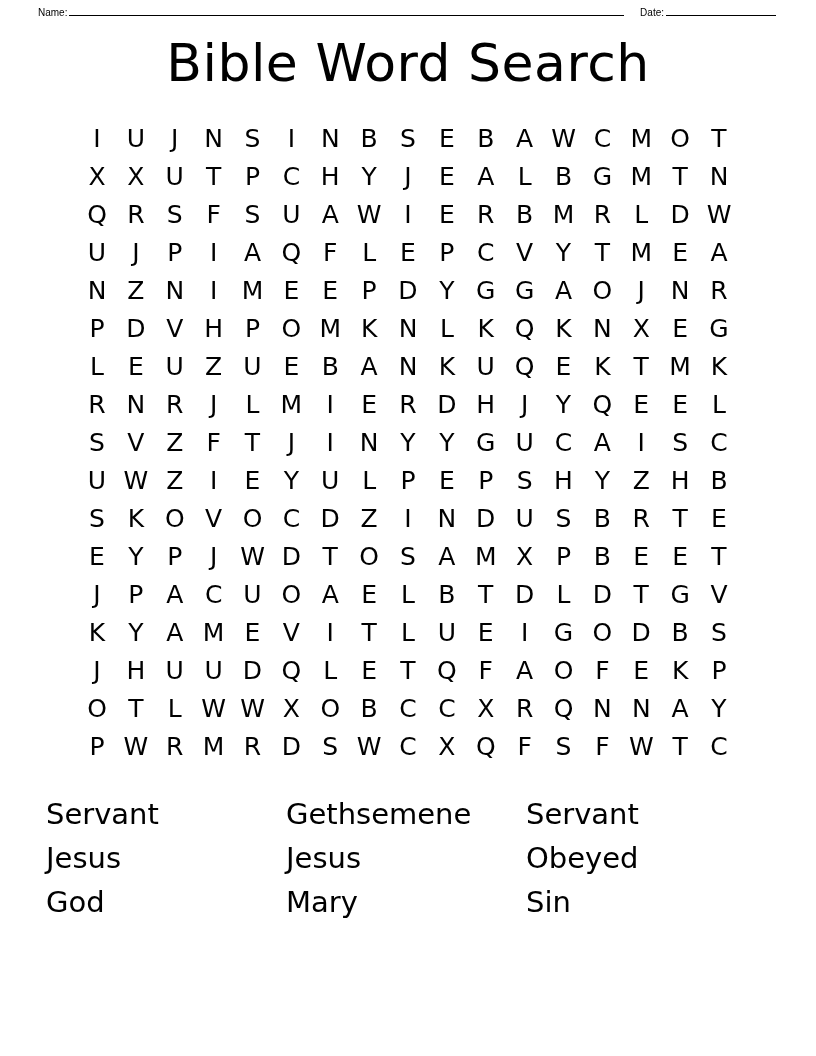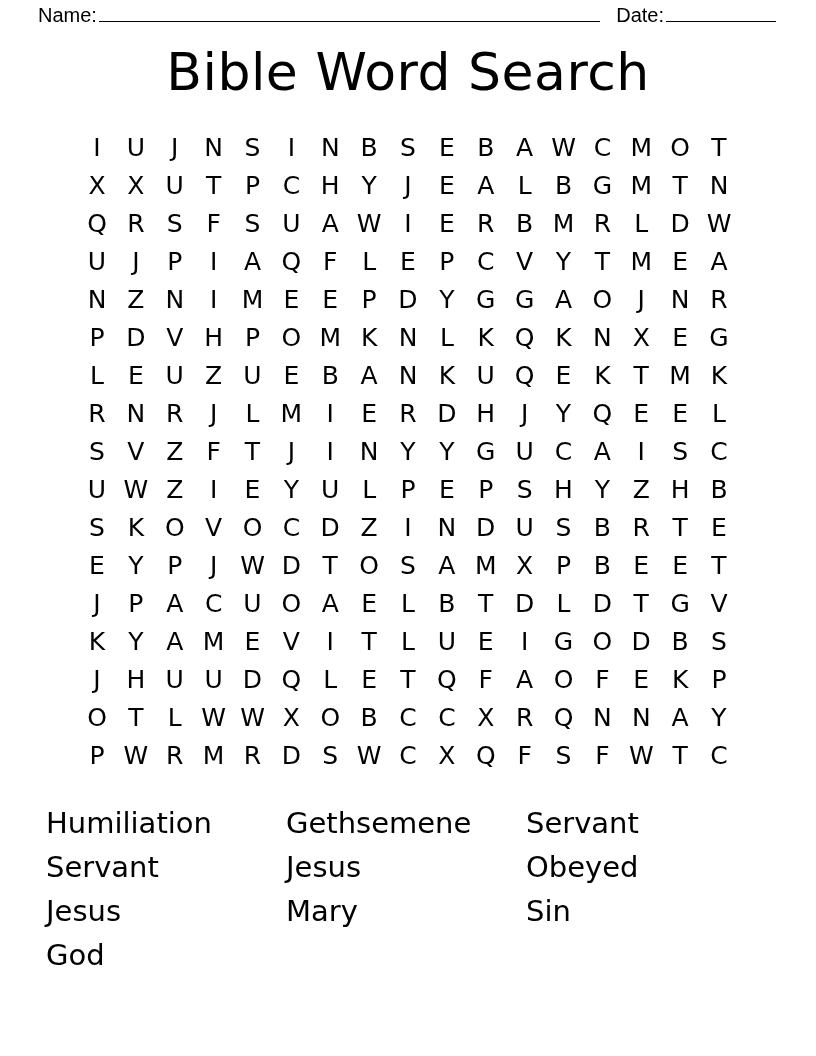--- a/index.html
+++ b/index.html
@@ -26,21 +26,21 @@
   
   .header-line {
     display: flex;
     align-items: baseline;
     padding: 4px 38px 0 38px;
     font-size: 14px;
     font-family: "Liberation Sans", sans-serif;
   }
   .header-line .label {
     white-space: nowrap;
-    font-size: 20px;
+    font-size: 10px;
   }
   .header-line .rule {
     border-bottom: 1px solid #000;
     height: 11px;
     margin: 0 2px;
   }
   .rule-name { flex: 1 1 auto; }
   .rule-date { width: 110px; flex: 0 0 110px; }
   .spacer-mid { width: 14px; }
 
@@ -431,21 +431,20 @@
         <div class="grid-cell">S</div>
         <div class="grid-cell">F</div>
         <div class="grid-cell">W</div>
         <div class="grid-cell">T</div>
         <div class="grid-cell">C</div>
       </div>
     </div>
 
   <div class="wordlist">
       <div class="word-col col-0">
-        <div class="word">Humiliation</div>
         <div class="word">Servant</div>
         <div class="word">Jesus</div>
         <div class="word">God</div>
       </div>
       <div class="word-col col-1">
         <div class="word">Gethsemene</div>
         <div class="word">Jesus</div>
         <div class="word">Mary</div>
       </div>
       <div class="word-col col-2">

